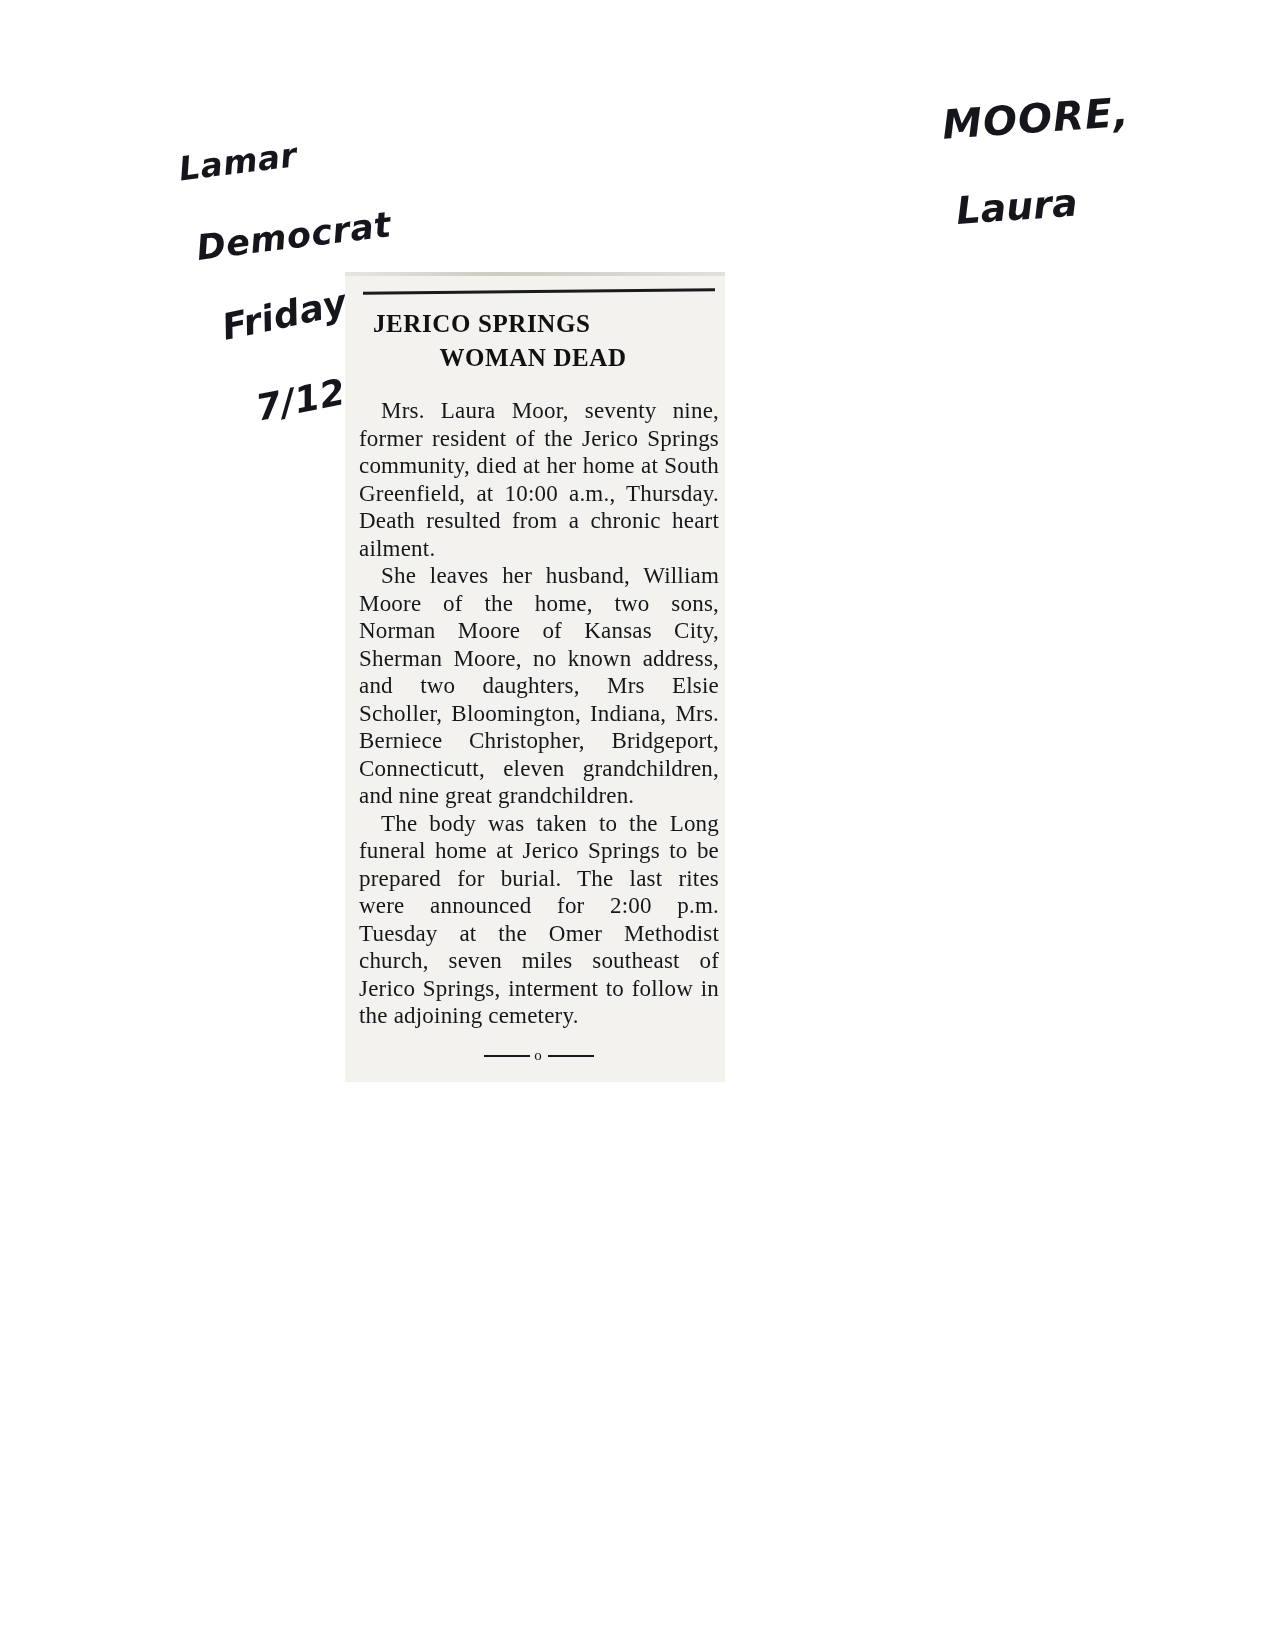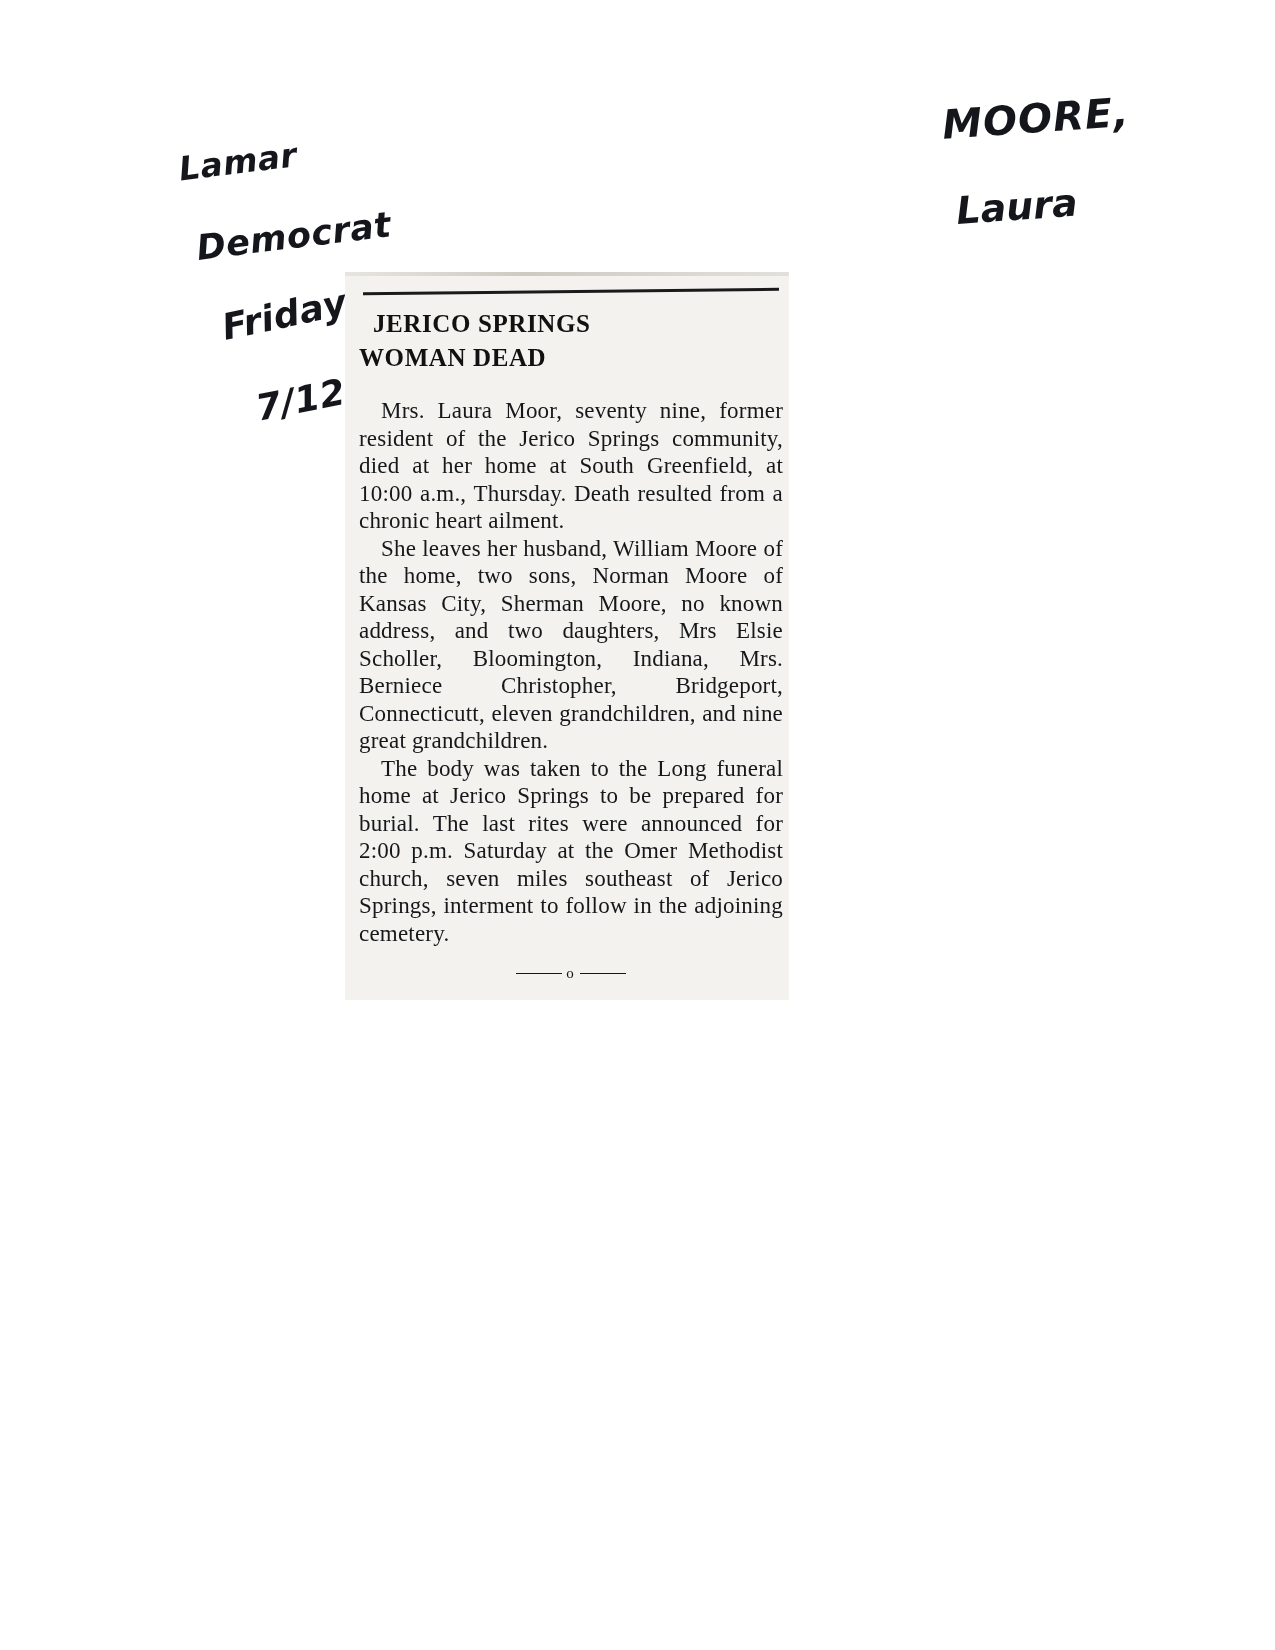--- a/index.html
+++ b/index.html
@@ -65,21 +65,21 @@
     font-style: italic;
   }
   #anno-right .ln1 { font-size: 40px; line-height: 50px; letter-spacing: 1px; }
   #anno-right .ln2 { font-size: 38px; line-height: 48px; margin-left: 8px; }
 
   
   #clipping {
     position: absolute;
     left: 345px;
     top: 272px;
-    width: 444px;
+    width: 380px;
     background: #f3f2ee;
     padding: 12px 6px 18px 14px;
     box-sizing: border-box;
     box-shadow: 0 0 0 0 rgba(0,0,0,0);
   }
   #clipping::before {
     
     content: "";
     position: absolute;
     left: 0; right: 0; top: 0;
@@ -96,21 +96,21 @@
 
   .headline {
     font-family: "Liberation Serif", serif;
     font-weight: bold;
     font-size: 25px;
     letter-spacing: 0.6px;
     color: #111;
     line-height: 34px;
   }
   .headline .l1 { display: block; text-align: left; padding-left: 14px; }
-  .headline .l2 { display: block; text-align: left; padding-right: 12px; }
+  .headline .l2 { display: block; text-align: center; padding-right: 12px; }
 
   .body-text {
     margin-top: 22px;
     font-family: "Liberation Serif", serif;
     font-size: 23px;
     line-height: 27.5px;
     color: #15171a;
     text-align: justify;
     text-justify: inter-word;
     letter-spacing: 0.2px;
@@ -162,20 +162,20 @@
   <div class="rule-top"></div>
 
   <div class="headline">
     <span class="l1">JERICO SPRINGS</span>
     <span class="l2">WOMAN DEAD</span>
   </div>
 
   <div class="body-text">
     <p>Mrs. Laura Moor, seventy nine, former resident of the Jerico Springs community, died at her home at South Greenfield, at 10:00 a.m., Thursday. Death resulted from a chronic heart ailment.</p>
     <p>She leaves her husband, William Moore of the home, two sons, Norman Moore of Kansas City, Sherman Moore, no known address, and two daughters, Mrs Elsie Scholler, Bloomington, Indiana, Mrs. Berniece Christopher, Bridgeport, Connecticutt, eleven grandchildren, and nine great grandchildren.</p>
-    <p>The body was taken to the Long funeral home at Jerico Springs to be prepared for burial. The last rites were announced for 2:00 p.m. Saturday at the Omer Methodist church, seven miles southeast of Jerico Springs, interment to follow in the adjoining cemetery.</p>
+    <p>The body was taken to the Long funeral home at Jerico Springs to be prepared for burial. The last rites were announced for 2:00 p.m. Tuesday at the Omer Methodist church, seven miles southeast of Jerico Springs, interment to follow in the adjoining cemetery.</p>
   </div>
 
   <div class="end-mark">
     <span class="dash"></span><span class="o">o</span><span class="dash"></span>
   </div>
 
 </div>
 
 </body></html>

